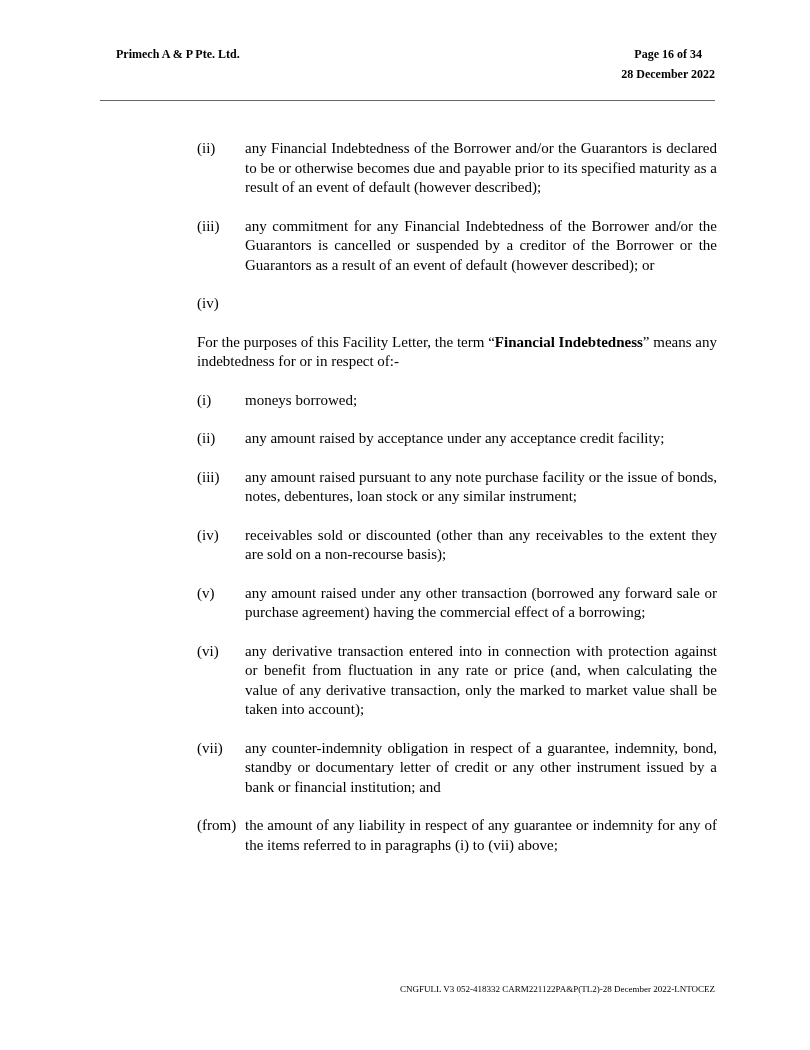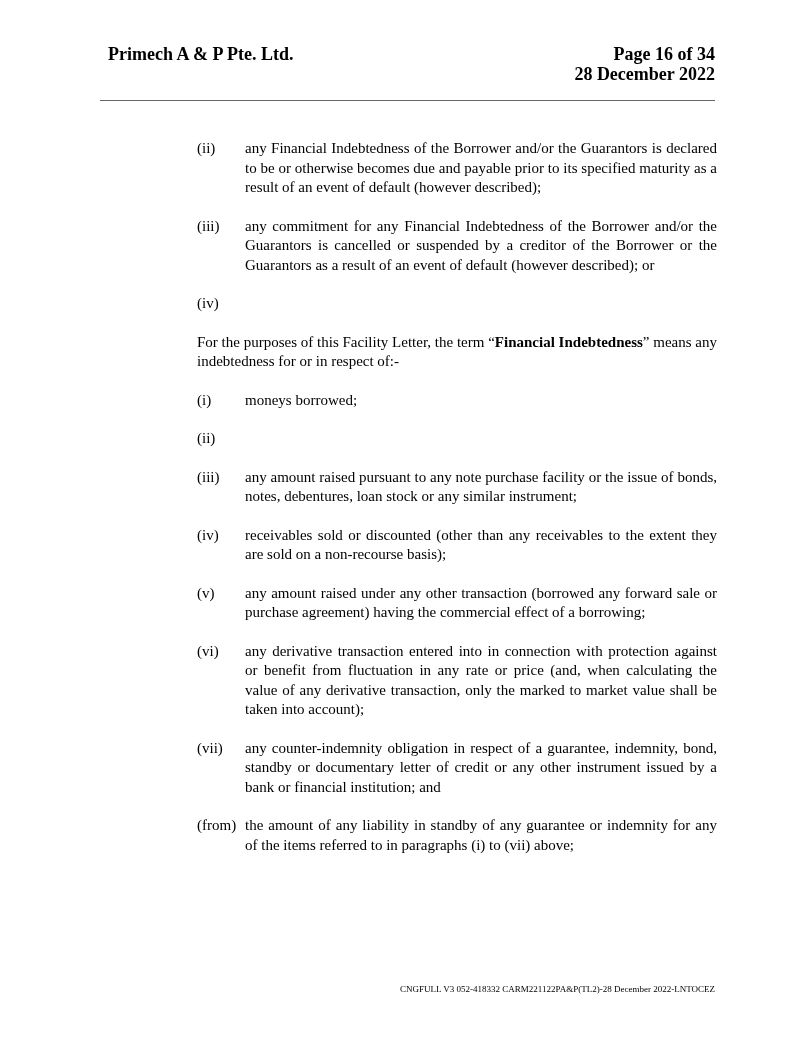--- a/index.html
+++ b/index.html
@@ -11,30 +11,30 @@
     background: #ffffff;
     color: #000000;
     font-family: "Liberation Serif", serif;
     font-size: 15px;
     line-height: 19.5px;
     overflow: hidden;
   }
   .header {
     position: absolute;
     top: 44px;
-    left: 108px;
+    left: 116px;
     right: 95px;
     display: flex;
     justify-content: space-between;
     align-items: flex-start;
     font-weight: bold;
-    font-size: 18px;
+    font-size: 12px;
     line-height: 20px;
   }
-  .header-right { text-align: right; }
+  .header-right { text-align: center; }
   .header-rule {
     position: absolute;
     top: 100px;
     left: 100px;
     right: 95px;
     border: none;
     border-top: 1px solid #666;
     height: 0;
   }
   .body {
@@ -104,20 +104,21 @@
 
     <p class="paragraph"><span>For the purposes of this Facility Letter, the term “</span><b>Financial Indebtedness</b><span>” means any indebtedness for or in respect of:-</span></p>
 
     <div class="list">
       <div class="list-item">
         <span class="marker">(i)</span>
         <span class="item-text">moneys borrowed;</span>
       </div>
       <div class="list-item">
         <span class="marker">(ii)</span>
+        <span class="item-text">any amount raised by acceptance under any acceptance credit facility;</span>
       </div>
       <div class="list-item">
         <span class="marker">(iii)</span>
         <span class="item-text">any amount raised pursuant to any note purchase facility or the issue of bonds, notes, debentures, loan stock or any similar instrument;</span>
       </div>
       <div class="list-item">
         <span class="marker">(iv)</span>
         <span class="item-text">receivables sold or discounted (other than any receivables to the extent they are sold on a non-recourse basis);</span>
       </div>
       <div class="list-item">
@@ -127,21 +128,21 @@
       <div class="list-item">
         <span class="marker">(vi)</span>
         <span class="item-text">any derivative transaction entered into in connection with protection against or benefit from fluctuation in any rate or price (and, when calculating the value of any derivative transaction, only the marked to market value shall be taken into account);</span>
       </div>
       <div class="list-item">
         <span class="marker">(vii)</span>
         <span class="item-text">any counter-indemnity obligation in respect of a guarantee, indemnity, bond, standby or documentary letter of credit or any other instrument issued by a bank or financial institution; and</span>
       </div>
       <div class="list-item">
         <span class="marker">(from)</span>
-        <span class="item-text">the amount of any liability in standby of any guarantee or indemnity for any of the items referred to in paragraphs (i) to (vii) above;</span>
+        <span class="item-text">the amount of any liability in respect of any guarantee or indemnity for any of the items referred to in paragraphs (i) to (vii) above;</span>
       </div>
     </div>
 
   </main>
 
   <footer class="footer">
     <span>CNGFULL V3 052-418332 CARM221122PA&amp;P(TL2)-28 December 2022-LNTOCEZ</span>
   </footer>
 
 </div>

